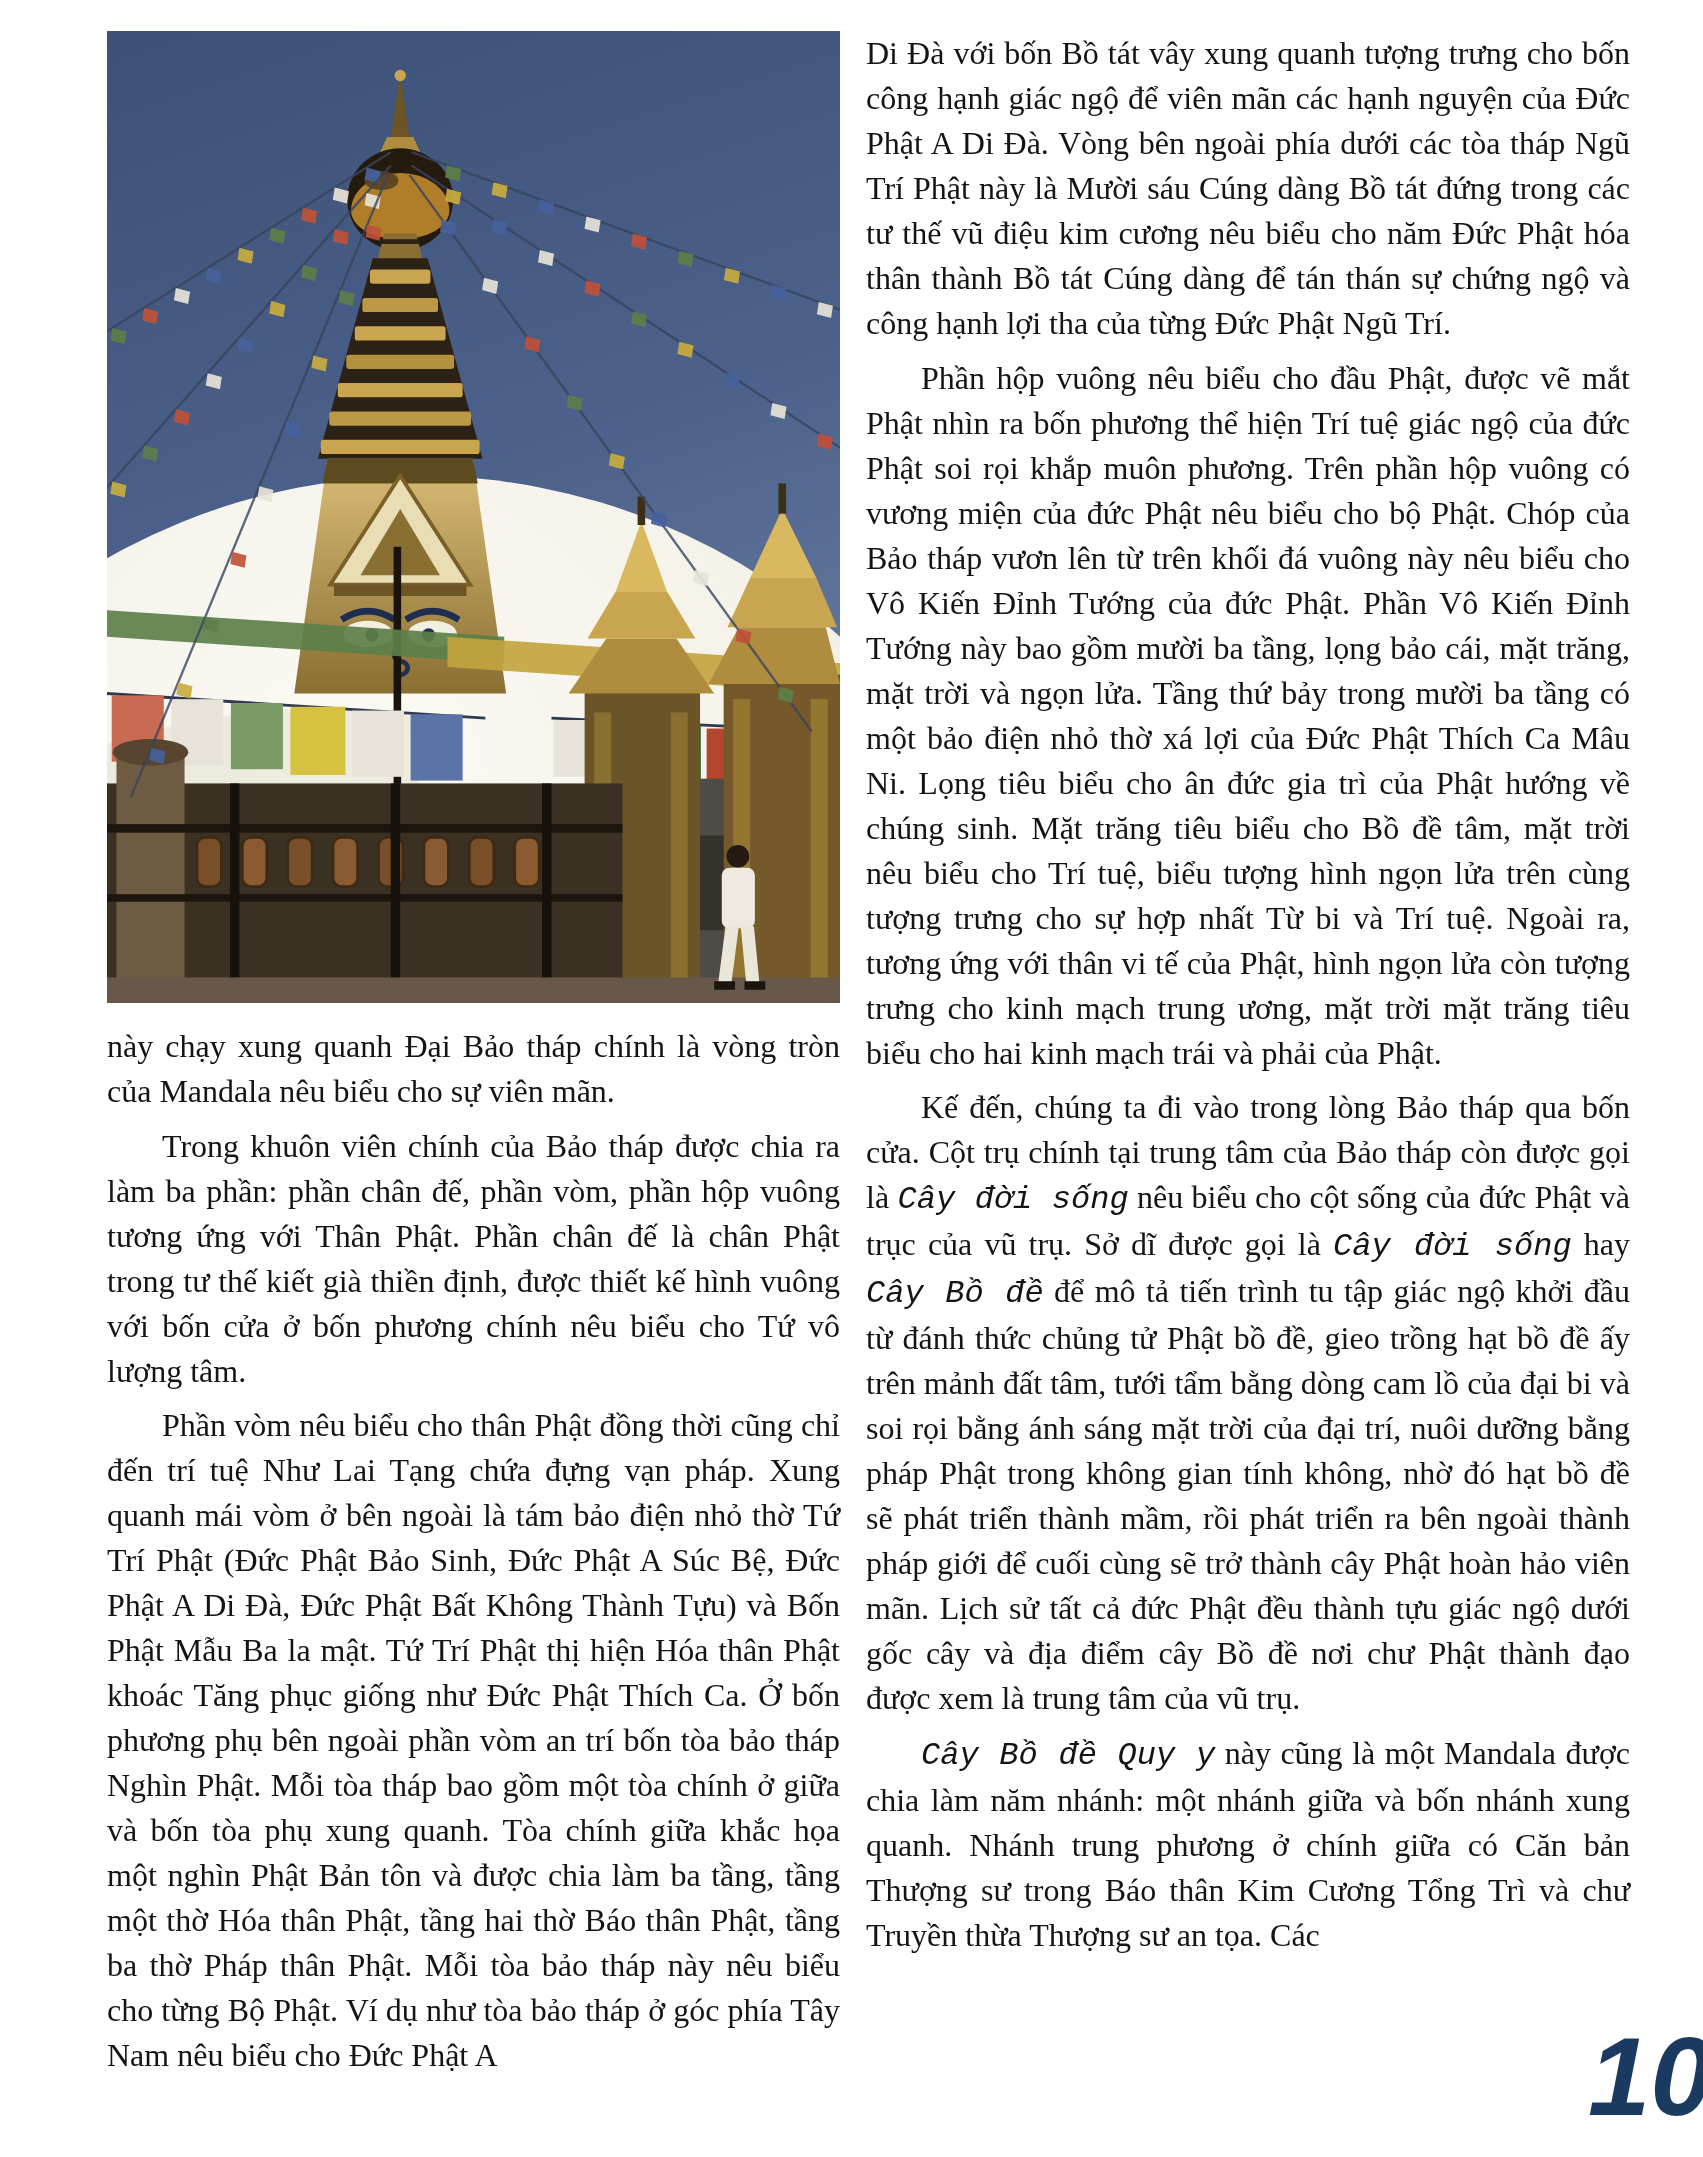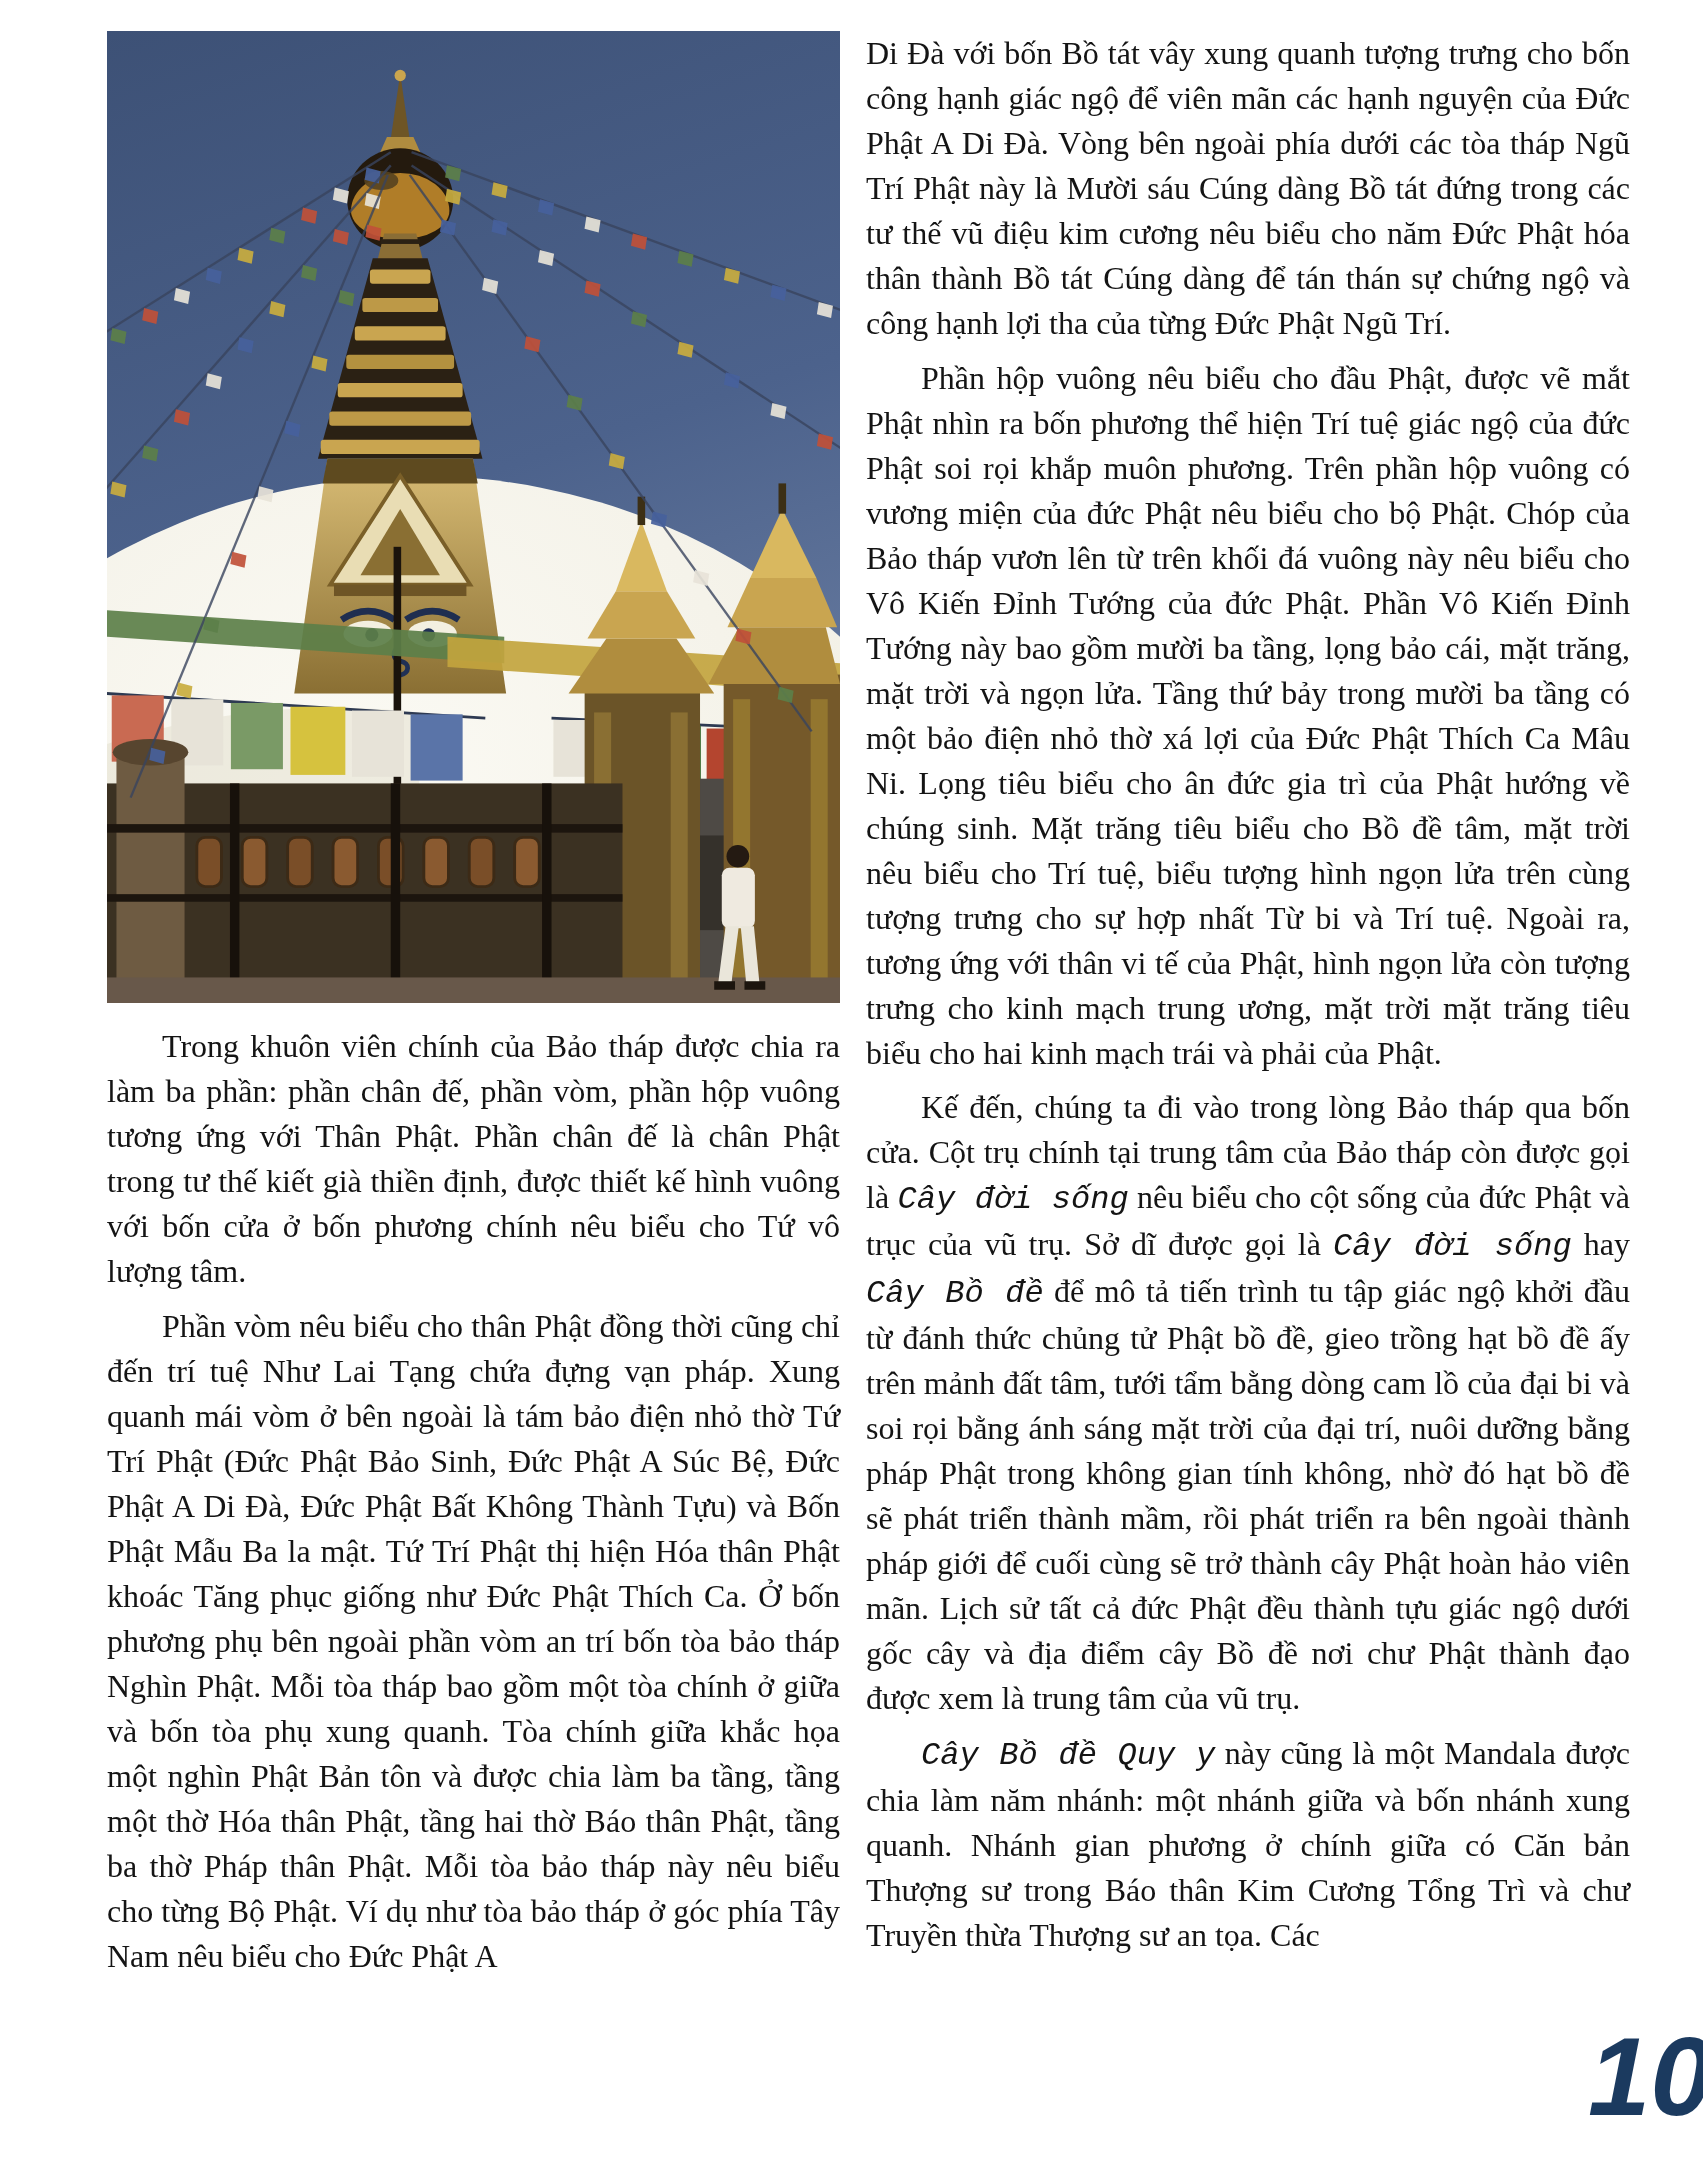--- a/index.html
+++ b/index.html
@@ -223,28 +223,29 @@
             <polygon points="487.875,384.26 502.875,388.26 500.875,401.26 485.875,397.26" fill="#5c7f49" opacity="0.92"></polygon>
             <polygon points="532.5,446 547.5,450 545.5,463 530.5,459" fill="#c9ad3f" opacity="0.92"></polygon>
             <polygon points="577.125,507.74 592.125,511.74 590.125,524.74 575.125,520.74" fill="#46619c" opacity="0.92"></polygon>
             <polygon points="621.75,569.48 636.75,573.48 634.75,586.48 619.75,582.48" fill="#e7e3d8" opacity="0.92"></polygon>
             <polygon points="666.375,631.22 681.375,635.22 679.375,648.22 664.375,644.22" fill="#c05038" opacity="0.92"></polygon>
             <polygon points="711,692.9599999999999 726,696.9599999999999 724,709.9599999999999 709,705.9599999999999" fill="#5c7f49" opacity="0.92"></polygon>
           </g>
       </svg>
     </figure>
     <div>
+        <p class="para"><span>này chạy xung quanh Đại Bảo tháp chính là vòng tròn của Mandala nêu biểu cho sự viên mãn.</span></p>
         <p class="para indent"><span>Trong khuôn viên chính của Bảo tháp được chia ra làm ba phần: phần chân đế, phần vòm, phần hộp vuông tương ứng với Thân Phật. Phần chân đế là chân Phật trong tư thế kiết già thiền định, được thiết kế hình vuông với bốn cửa ở bốn phương chính nêu biểu cho Tứ vô lượng tâm.</span></p>
         <p class="para indent"><span>Phần vòm nêu biểu cho thân Phật đồng thời cũng chỉ đến trí tuệ Như Lai Tạng chứa đựng vạn pháp. Xung quanh mái vòm ở bên ngoài là tám bảo điện nhỏ thờ Tứ Trí Phật (Đức Phật Bảo Sinh, Đức Phật A Súc Bệ, Đức Phật A Di Đà, Đức Phật Bất Không Thành Tựu) và Bốn Phật Mẫu Ba la mật. Tứ Trí Phật thị hiện Hóa thân Phật khoác Tăng phục giống như Đức Phật Thích Ca. Ở bốn phương phụ bên ngoài phần vòm an trí bốn tòa bảo tháp Nghìn Phật. Mỗi tòa tháp bao gồm một tòa chính ở giữa và bốn tòa phụ xung quanh. Tòa chính giữa khắc họa một nghìn Phật Bản tôn và được chia làm ba tầng, tầng một thờ Hóa thân Phật, tầng hai thờ Báo thân Phật, tầng ba thờ Pháp thân Phật. Mỗi tòa bảo tháp này nêu biểu cho từng Bộ Phật. Ví dụ như tòa bảo tháp ở góc phía Tây Nam nêu biểu cho Đức Phật A</span></p>
       </div>
   </div>
 
   <div class="col col-right">
       <p class="para"><span>Di Đà với bốn Bồ tát vây xung quanh tượng trưng cho bốn công hạnh giác ngộ để viên mãn các hạnh nguyện của Đức Phật A Di Đà. Vòng bên ngoài phía dưới các tòa tháp Ngũ Trí Phật này là Mười sáu Cúng dàng Bồ tát đứng trong các tư thế vũ điệu kim cương nêu biểu cho năm Đức Phật hóa thân thành Bồ tát Cúng dàng để tán thán sự chứng ngộ và công hạnh lợi tha của từng Đức Phật Ngũ Trí.</span></p>
       <p class="para indent"><span>Phần hộp vuông nêu biểu cho đầu Phật, được vẽ mắt Phật nhìn ra bốn phương thể hiện Trí tuệ giác ngộ của đức Phật soi rọi khắp muôn phương. Trên phần hộp vuông có vương miện của đức Phật nêu biểu cho bộ Phật. Chóp của Bảo tháp vươn lên từ trên khối đá vuông này nêu biểu cho Vô Kiến Đỉnh Tướng của đức Phật. Phần Vô Kiến Đỉnh Tướng này bao gồm mười ba tầng, lọng bảo cái, mặt trăng, mặt trời và ngọn lửa. Tầng thứ bảy trong mười ba tầng có một bảo điện nhỏ thờ xá lợi của Đức Phật Thích Ca Mâu Ni. Lọng tiêu biểu cho ân đức gia trì của Phật hướng về chúng sinh. Mặt trăng tiêu biểu cho Bồ đề tâm, mặt trời nêu biểu cho Trí tuệ, biểu tượng hình ngọn lửa trên cùng tượng trưng cho sự hợp nhất Từ bi và Trí tuệ. Ngoài ra, tương ứng với thân vi tế của Phật, hình ngọn lửa còn tượng trưng cho kinh mạch trung ương, mặt trời mặt trăng tiêu biểu cho hai kinh mạch trái và phải của Phật.</span></p>
       <p class="para indent"><span>Kế đến, chúng ta đi vào trong lòng Bảo tháp qua bốn cửa. Cột trụ chính tại trung tâm của Bảo tháp còn được gọi là </span><span class="it">Cây đời sống</span><span> nêu biểu cho cột sống của đức Phật và trục của vũ trụ. Sở dĩ được gọi là </span><span class="it">Cây đời sống</span><span> hay </span><span class="it">Cây Bồ đề</span><span> để mô tả tiến trình tu tập giác ngộ khởi đầu từ đánh thức chủng tử Phật bồ đề, gieo trồng hạt bồ đề ấy trên mảnh đất tâm, tưới tẩm bằng dòng cam lồ của đại bi và soi rọi bằng ánh sáng mặt trời của đại trí, nuôi dưỡng bằng pháp Phật trong không gian tính không, nhờ đó hạt bồ đề sẽ phát triển thành mầm, rồi phát triển ra bên ngoài thành pháp giới để cuối cùng sẽ trở thành cây Phật hoàn hảo viên mãn. Lịch sử tất cả đức Phật đều thành tựu giác ngộ dưới gốc cây và địa điểm cây Bồ đề nơi chư Phật thành đạo được xem là trung tâm của vũ trụ.</span></p>
-      <p class="para indent"><span class="it">Cây Bồ đề Quy y</span><span> này cũng là một Mandala được chia làm năm nhánh: một nhánh giữa và bốn nhánh xung quanh. Nhánh gian phương ở chính giữa có Căn bản Thượng sư trong Báo thân Kim Cương Tổng Trì và chư Truyền thừa Thượng sư an tọa. Các</span></p>
+      <p class="para indent"><span class="it">Cây Bồ đề Quy y</span><span> này cũng là một Mandala được chia làm năm nhánh: một nhánh giữa và bốn nhánh xung quanh. Nhánh trung phương ở chính giữa có Căn bản Thượng sư trong Báo thân Kim Cương Tổng Trì và chư Truyền thừa Thượng sư an tọa. Các</span></p>
     </div>
 
   <div class="page-number">10</div>
 
 </div>
 
 
 </body></html>

